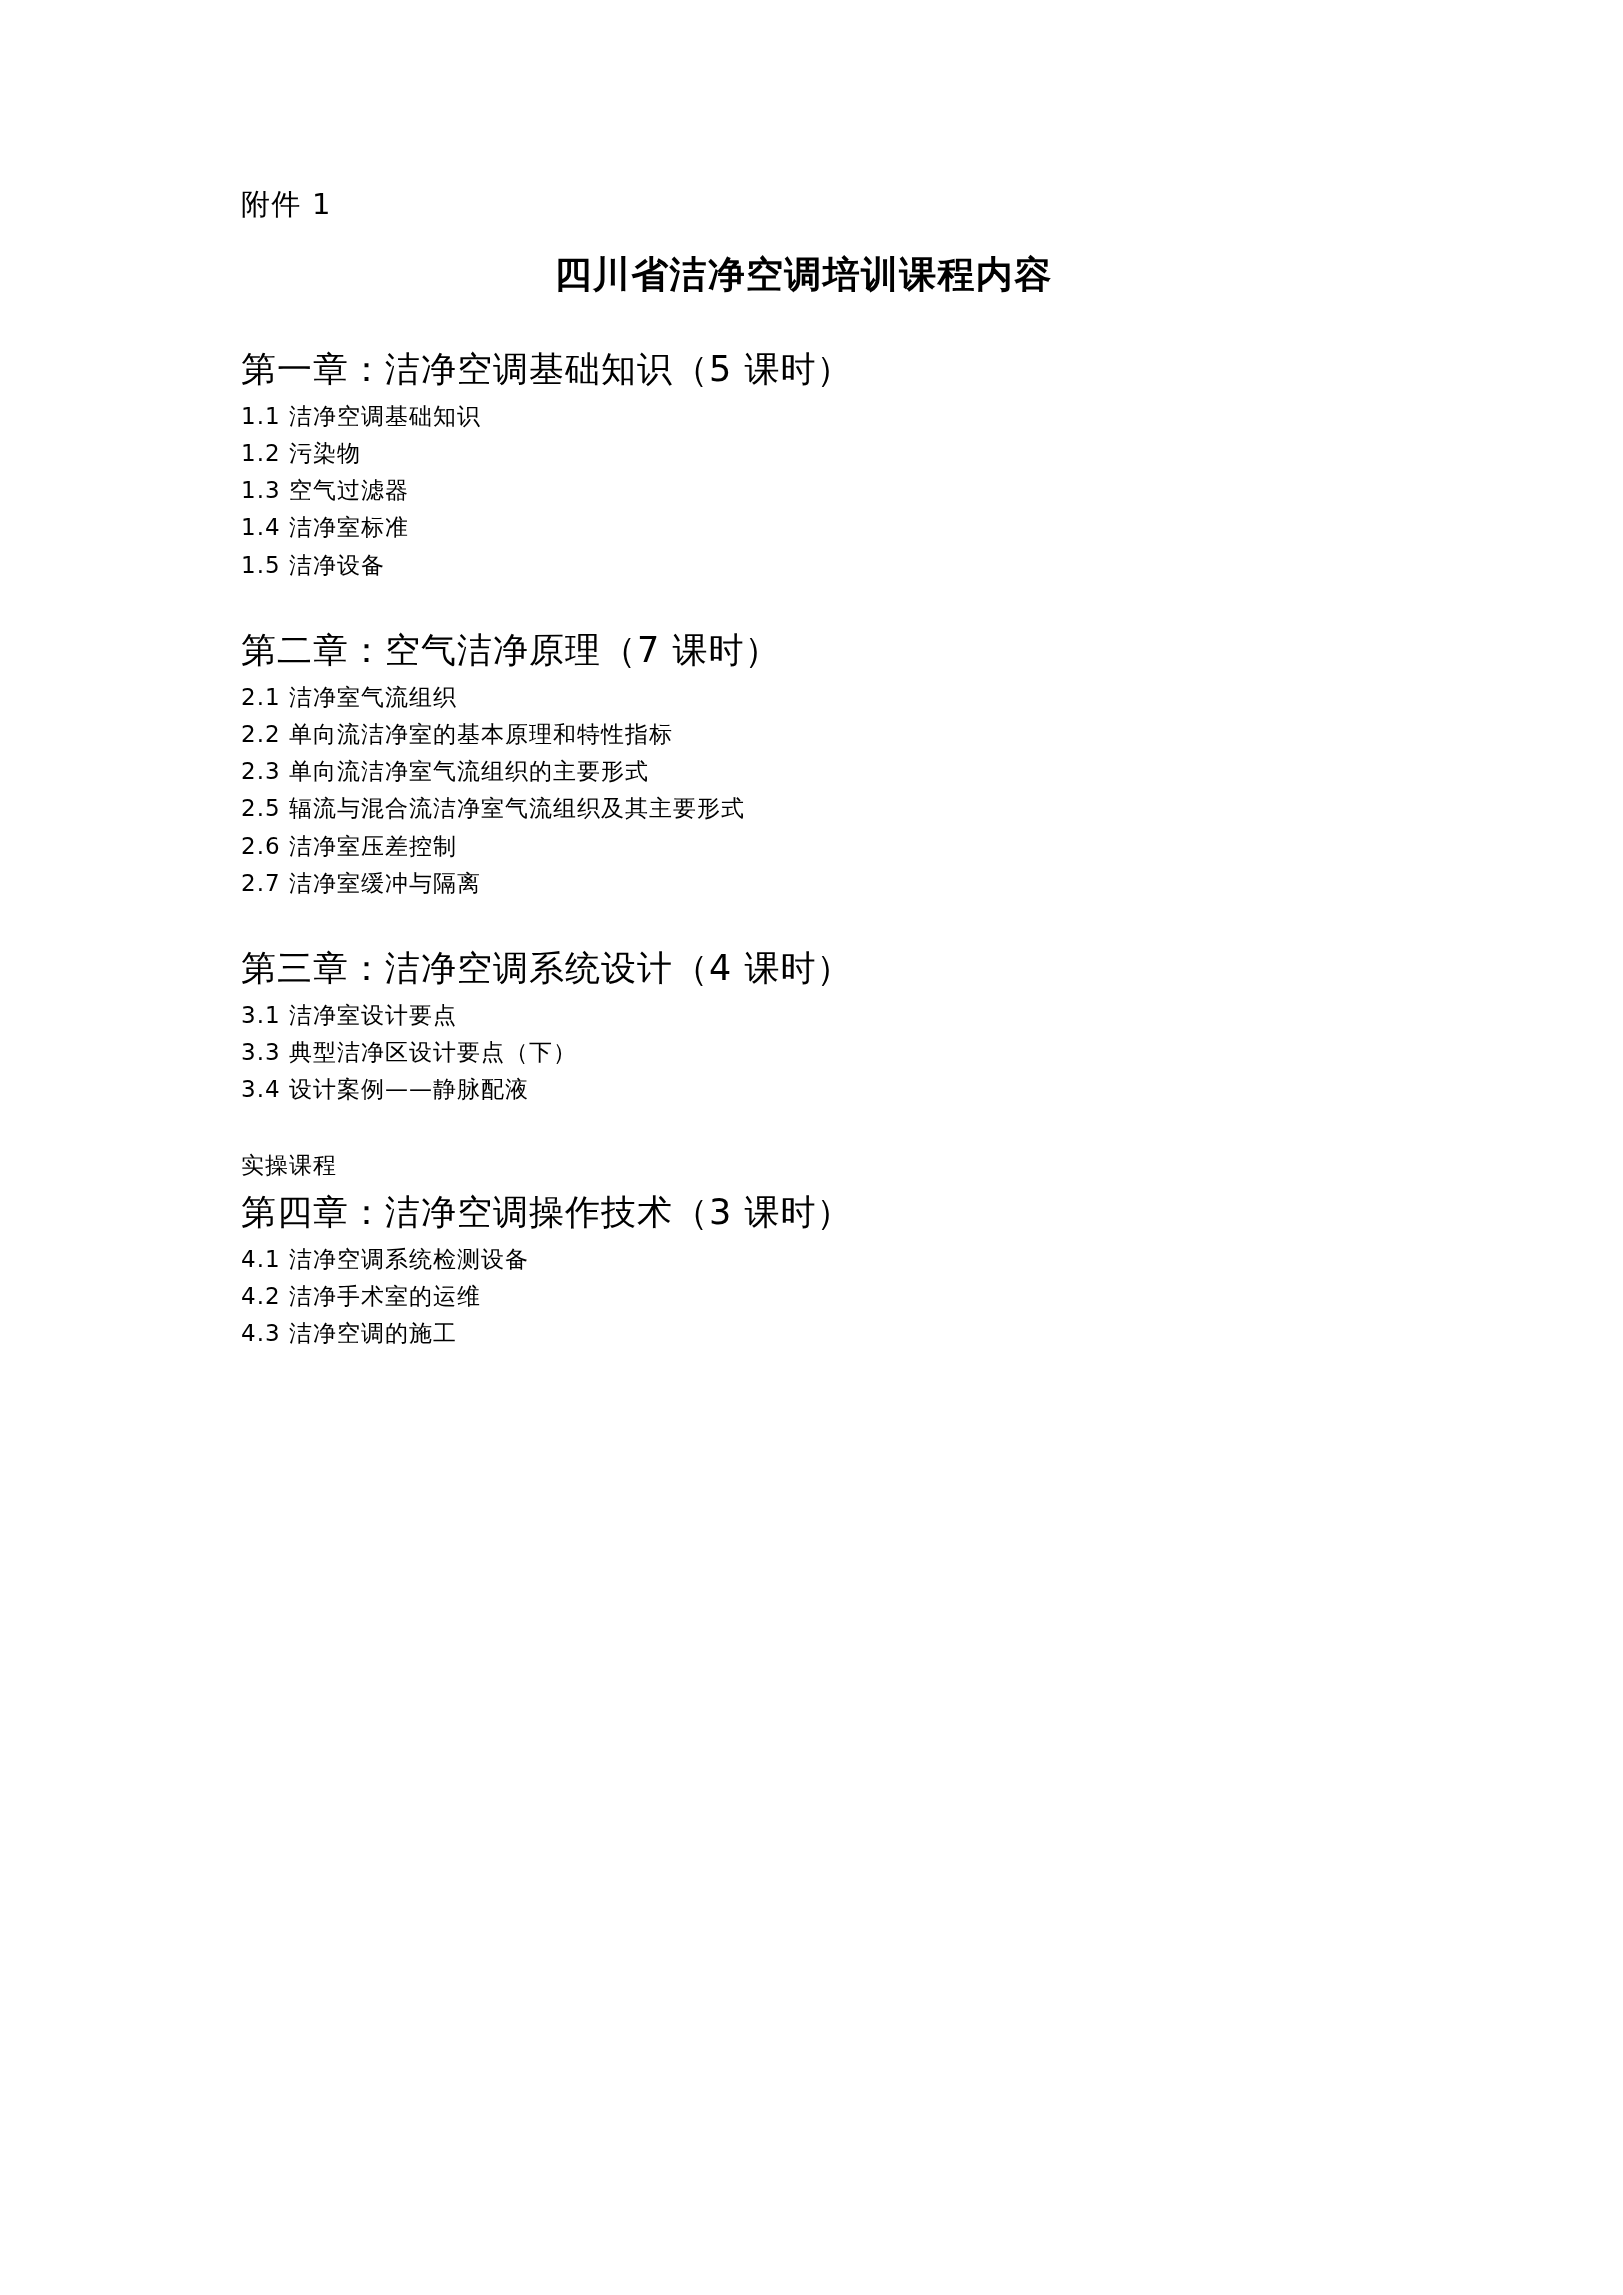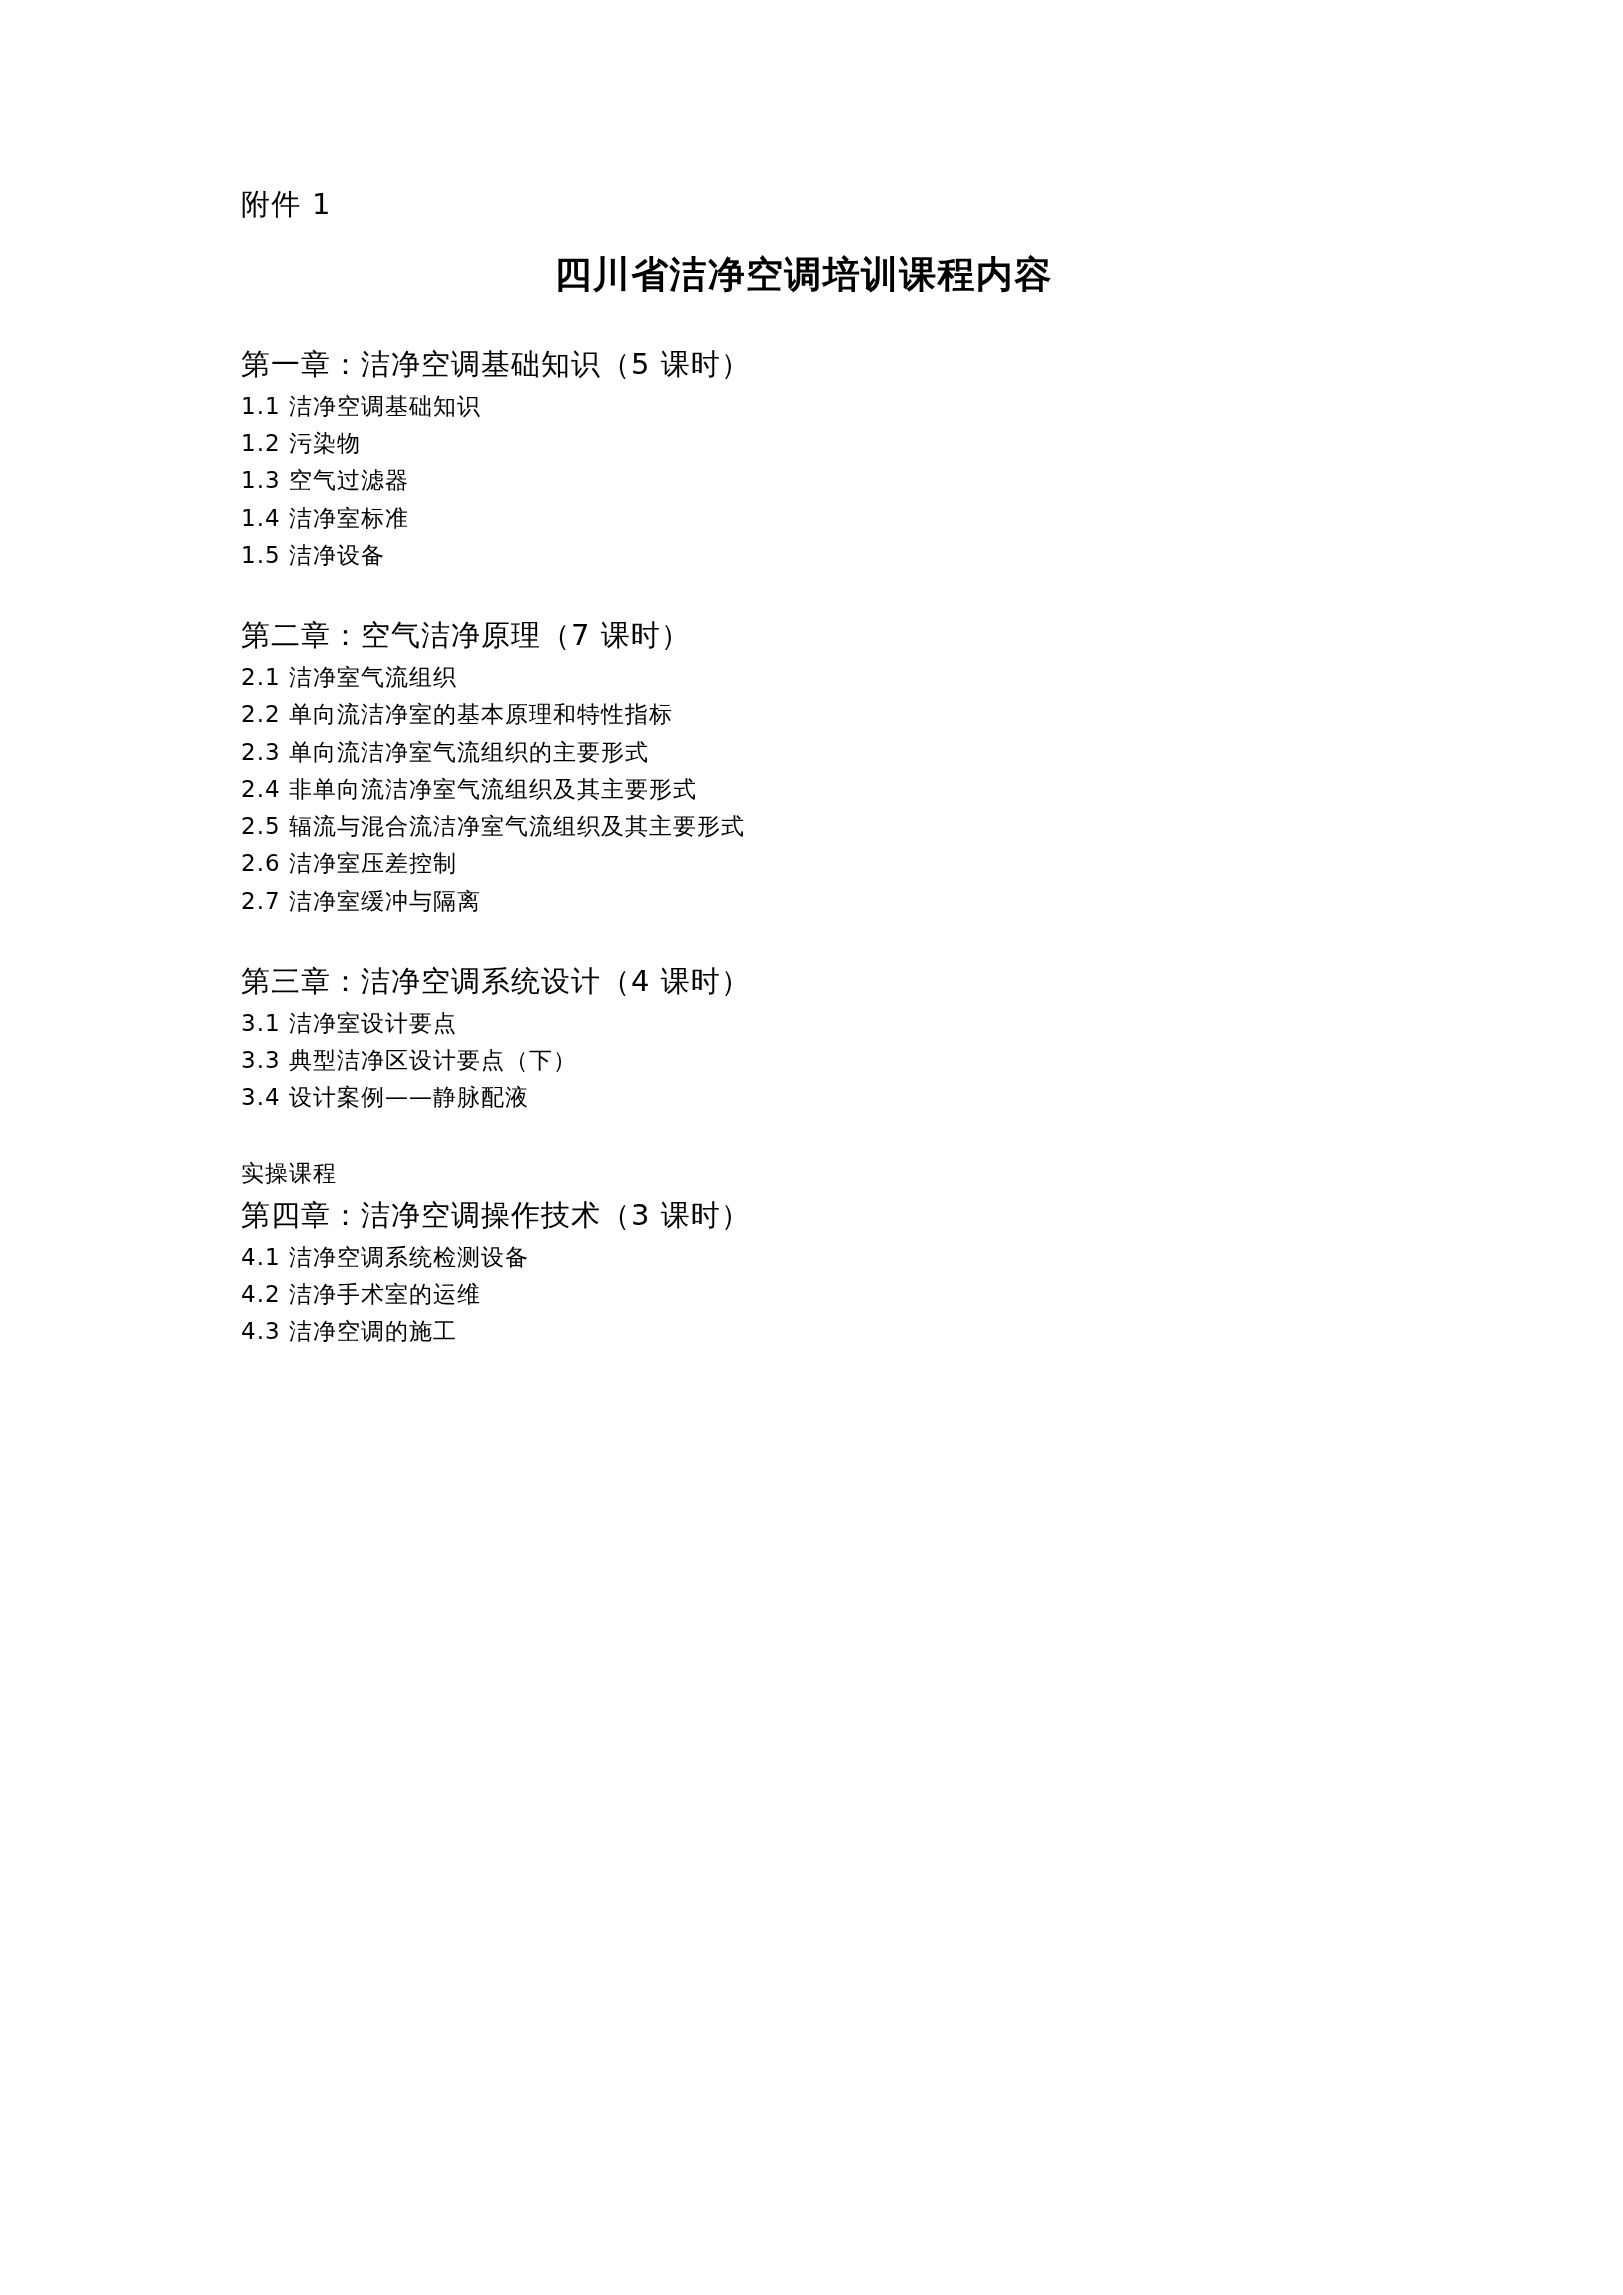--- a/index.html
+++ b/index.html
@@ -47,21 +47,21 @@
     margin-bottom: 0;
   }
   .line {
     font-size: 23px;
     line-height: 1.62;
     letter-spacing: 1px;
     white-space: pre-wrap;
     font-family: "DejaVu Sans", "Liberation Sans", sans-serif;
   }
   .chapter-heading {
-    font-size: 29px;
+    font-size: 35px;
     line-height: 1.62;
     letter-spacing: 1px;
     font-family: "DejaVu Sans", "Liberation Sans", sans-serif;
   }
   .note {
     font-size: 29px;
     line-height: 1.62;
     letter-spacing: 1px;
     margin-top: 37px;
     font-family: "DejaVu Sans", "Liberation Sans", sans-serif;
@@ -84,21 +84,20 @@
       <div class="line">1.3 空气过滤器</div>
       <div class="line">1.4 洁净室标准</div>
       <div class="line">1.5 洁净设备</div>
     </div>
 
     <div class="section">
       <div class="chapter-heading">第二章：空气洁净原理（7 课时）</div>
       <div class="line">2.1 洁净室气流组织</div>
       <div class="line">2.2 单向流洁净室的基本原理和特性指标</div>
       <div class="line">2.3 单向流洁净室气流组织的主要形式</div>
-      <div class="line">2.4 非单向流洁净室气流组织及其主要形式</div>
       <div class="line">2.5 辐流与混合流洁净室气流组织及其主要形式</div>
       <div class="line">2.6 洁净室压差控制</div>
       <div class="line">2.7 洁净室缓冲与隔离</div>
     </div>
 
     <div class="section">
       <div class="chapter-heading">第三章：洁净空调系统设计（4 课时）</div>
       <div class="line">3.1 洁净室设计要点</div>
       <div class="line">3.3 典型洁净区设计要点（下）</div>
       <div class="line">3.4 设计案例——静脉配液</div>

